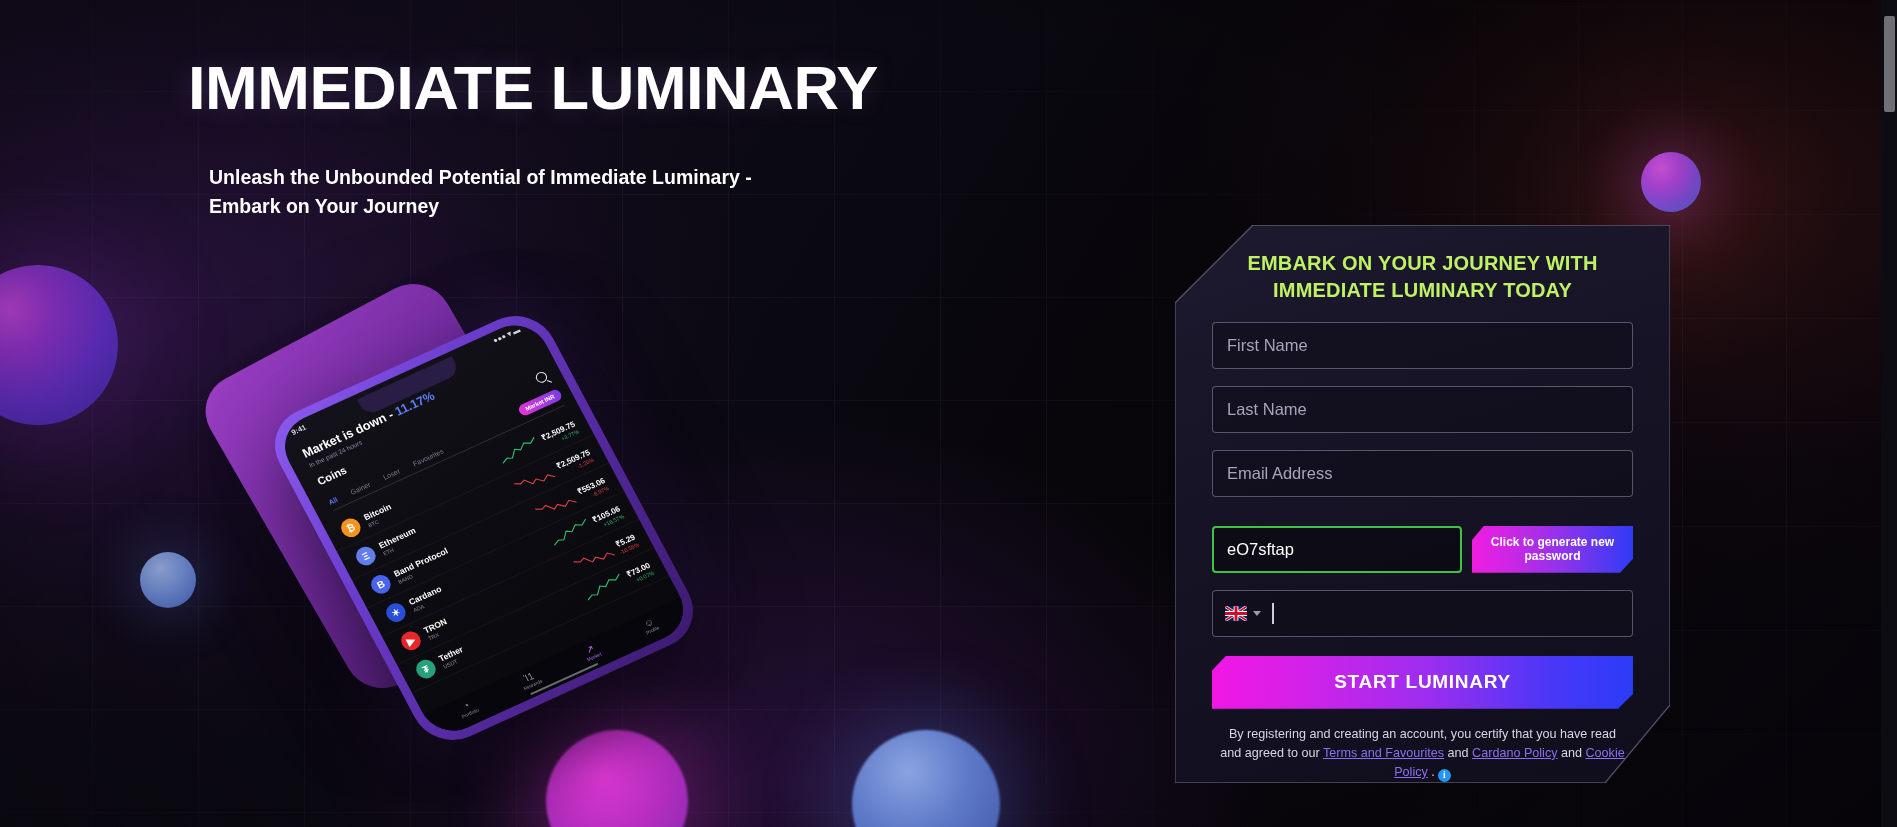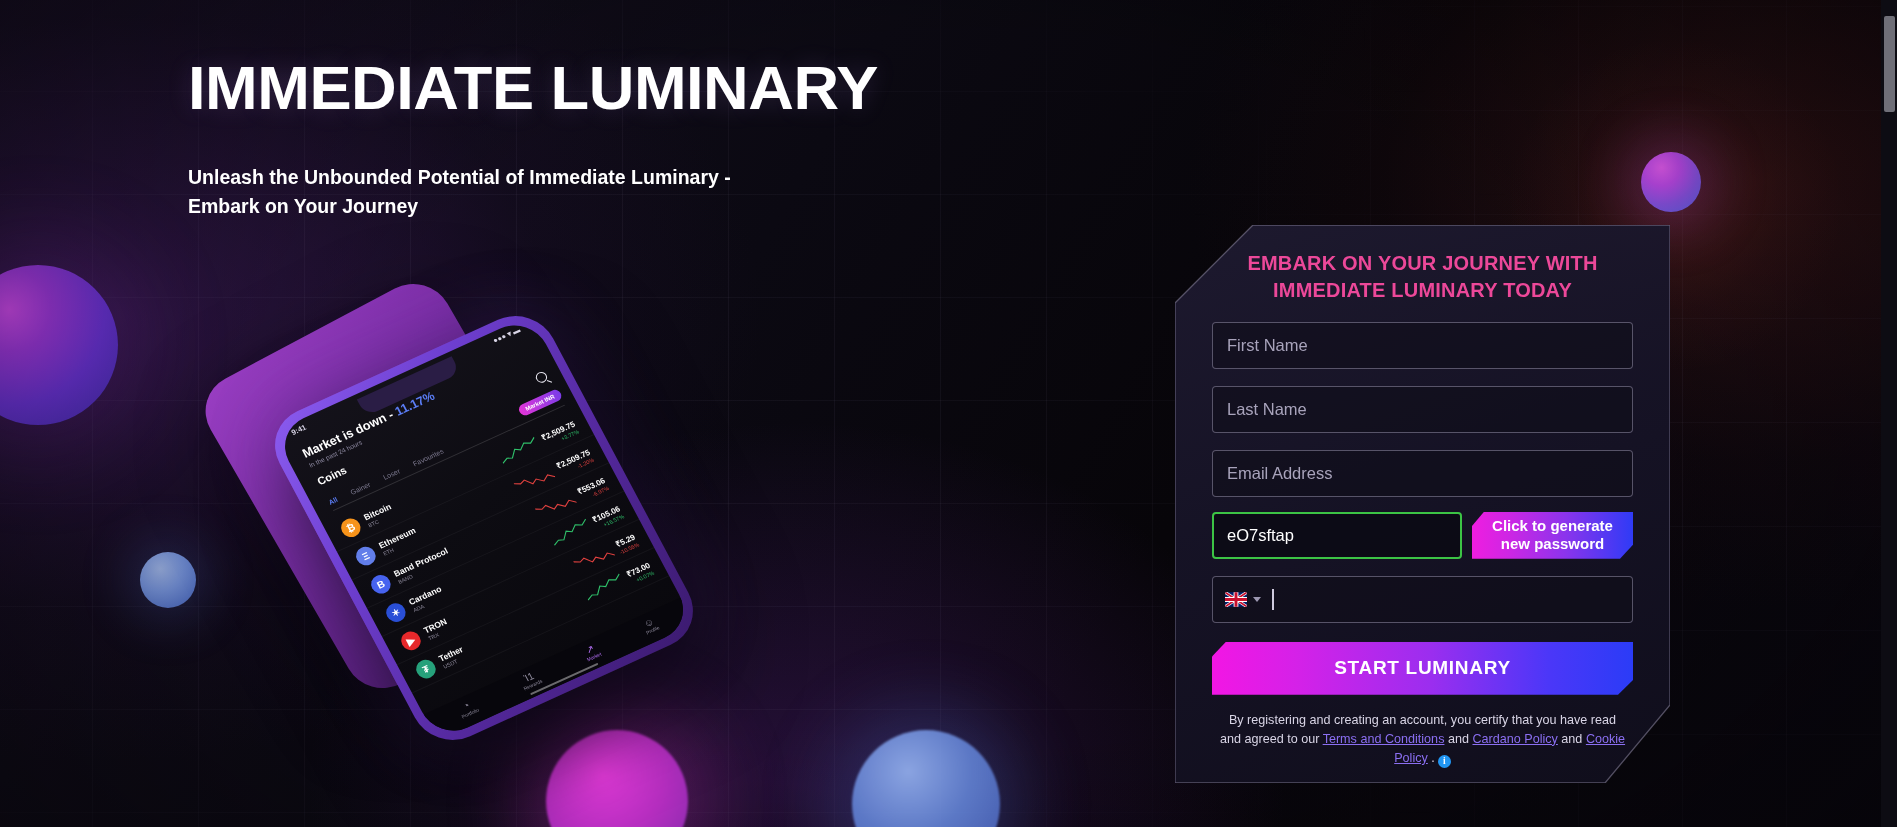--- a/index.html
+++ b/index.html
@@ -108,20 +108,21 @@
     text-shadow: 0 0 24px rgba(190,150,255,0.18);
     white-space: nowrap;
   }
   .hero-sub {
     margin-top: 42px;
     font-size: 19.5px;
     line-height: 1.52;
     font-weight: 700;
     color: #ffffff;
     max-width: 560px;
+    margin-left: 21px;
   }
 
   
   .phone-stage {
     position: absolute;
     left: 246px; top: 300px;
     width: 520px; height: 400px;
     z-index: 5;
   }
   .phone-back {
@@ -251,58 +252,58 @@
     width: 495px; height: 558px;
     z-index: 11;
     padding: 0 37px;
   }
   .form-title {
     margin-top: 25px;
     text-align: center;
     font-size: 20px;
     line-height: 1.37;
     font-weight: 700;
-    color: #ec4899;
+    color: #bef264;
     letter-spacing: 0.2px;
   }
   .field {
     width: 100%;
     height: 47px;
     margin-top: 17px;
     background: rgba(14,12,24,0.55);
     border: 1px solid rgba(185,178,210,0.42);
     border-radius: 4px;
     color: #e9e6f2;
     font-size: 16.5px;
     font-family: "Liberation Sans", sans-serif;
     padding: 0 14px;
     outline: none;
   }
   .field::placeholder { color: #a8a3bb; }
 
-  .pw-row { display: flex; gap: 10px; margin-top: 15px; }
+  .pw-row { display: flex; gap: 10px; margin-top: 29px; }
   .pw-input {
     flex: 0 0 177px;
     height: 47px;
     background: rgba(10,9,18,0.75);
     border: 2px solid #3cc445;
     border-radius: 4px;
     color: #ffffff;
     font-size: 16.5px;
     font-family: "Liberation Sans", sans-serif;
     padding: 0 13px;
     outline: none;
   }
   .gen-btn {
     flex: 1 1 auto;
     height: 47px;
     border: none;
     cursor: pointer;
     color: #ffffff;
-    font-size: 15px;
+    font-size: 12px;
     font-weight: 700;
     line-height: 1.22;
     font-family: "Liberation Sans", sans-serif;
     background: linear-gradient(90deg, #ef1de0 0%, #cf26e4 22%, #8b34ec 58%, #2f3bf6 100%);
     -webkit-clip-path: polygon(12px 0, 100% 0, 100% 70%, calc(100% - 13px) 100%, 0 100%, 0 30%);
             clip-path: polygon(12px 0, 100% 0, 100% 70%, calc(100% - 13px) 100%, 0 100%, 0 30%);
     padding: 0 8px;
   }
 
   .phone-field {
@@ -565,21 +566,21 @@
           <path d="M30,0 V40 M0,20 H60" stroke="#C8102E" stroke-width="8"></path>
         </svg>
         <span class="chev"></span>
       </button>
       <span class="phone-caret"></span>
     </div>
 
     <button class="start-btn">START LUMINARY</button>
 
     <p class="legal">
-      <span>By registering and creating an account, you certify that you have read and agreed to our </span><a>Terms and Conditions</a><span> and </span><a>Cardano Policy</a><span> and </span><a>Cookie Policy</a><span> .</span><span class="info-dot">i</span>
+      <span>By registering and creating an account, you certify that you have read and agreed to our </span><a>Terms and Favourites</a><span> and </span><a>Cardano Policy</a><span> and </span><a>Cookie Policy</a><span> .</span><span class="info-dot">i</span>
     </p>
   </div>
 
   <div class="vignette"></div>
 
   <div class="scrollbar-track"></div>
   <div class="scrollbar-thumb"></div>
 
 </div>
 

